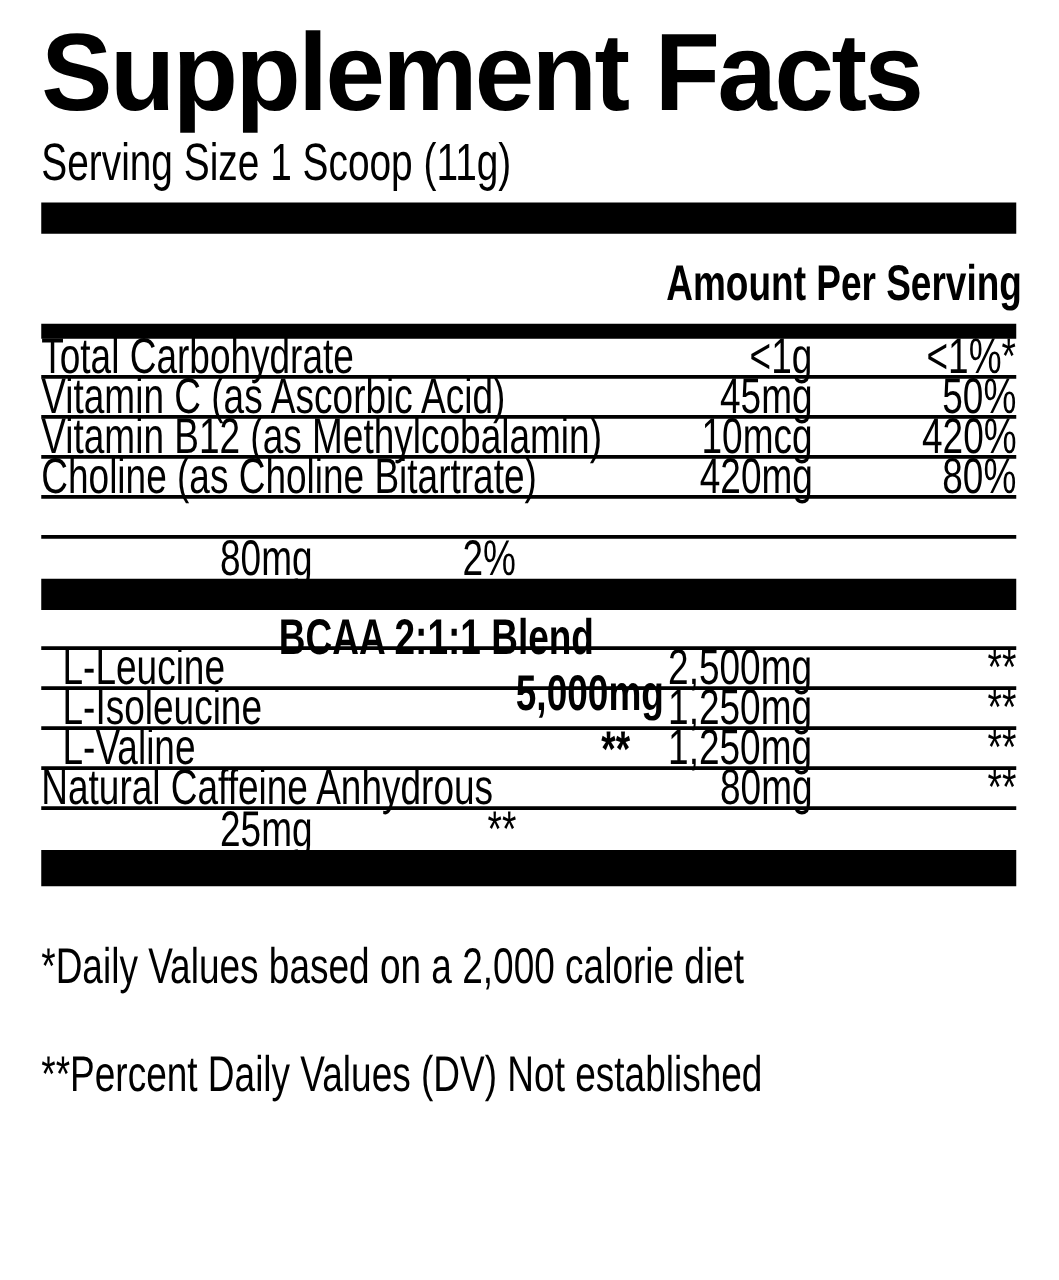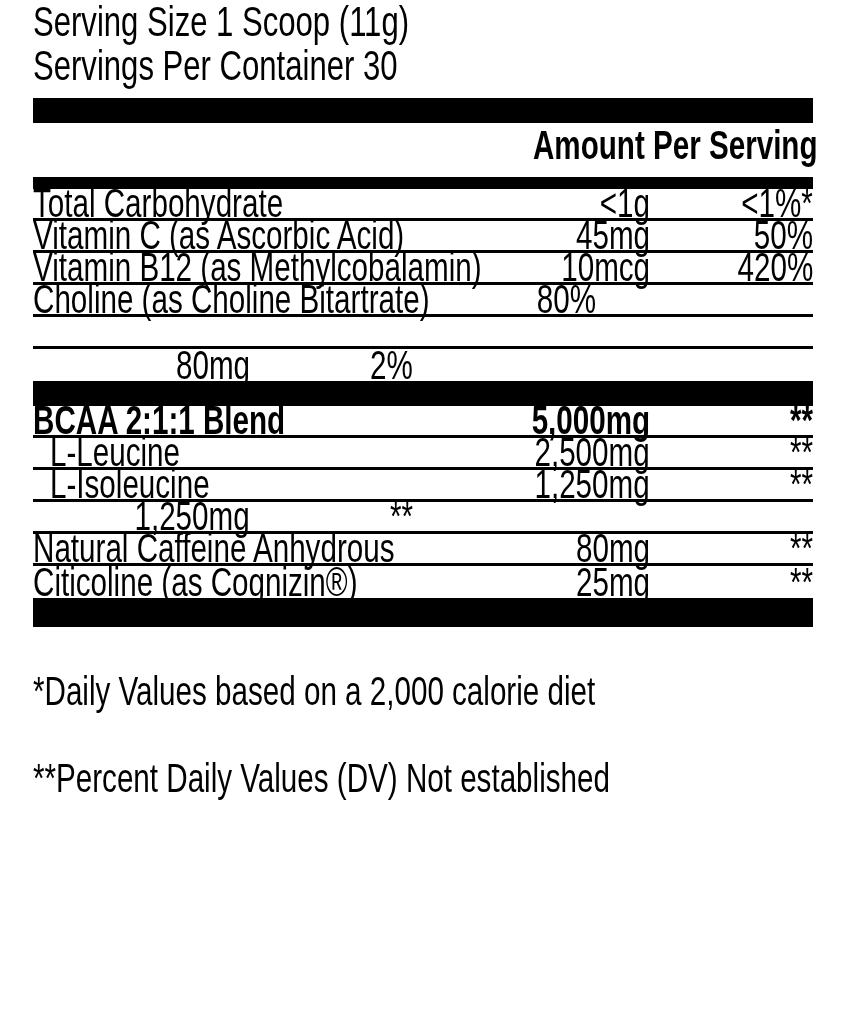--- a/index.html
+++ b/index.html
@@ -42,57 +42,57 @@
   }
 
   .bar { background: #000000; }
   .bar-thick { height: 25px; margin-top: 10px; }
   .bar-med   { height: 12px; }
   .bar-sect  { height: 25px; }
   .bar-end   { height: 29px; }
 
   .header-row {
     display: flex;
-    height: 54px;
+    height: 72px;
     align-items: flex-end;
     box-sizing: border-box;
     padding-bottom: 9px;
     font-size: 40px;
     font-weight: bold;
   }
 
   .c-label  { width: 400px; box-sizing: border-box; overflow: visible; white-space: nowrap; }
   .c-amount { width: 217px; text-align: right; white-space: nowrap; }
   .c-dv     { width: 163px; text-align: right; white-space: nowrap; }
 
   .row {
     display: flex;
     height: 32px;
     align-items: center;
     font-size: 40px;
     box-sizing: border-box;
   }
   .rows-group .row:not(:last-child) { border-bottom: 3px solid #000000; }
-  .row.bold { font-weight: bold; }
+  .row.bold { font-weight: bold; flex-direction: column; }
   .row .c-label.indent { padding-left: 17px; text-decoration: underline; }
 
   .footnotes { margin-top: 13px; font-size: 40px; line-height: 46px; }
   .footnote-line { white-space: nowrap; margin-top: 41px; }
 </style>
 </head>
 <body>
 
 <div class="panel">
 
+  <div class="title">
+    <span class="tscale">Supplement Facts</span>
+  </div>
 
   <div class="serving-line">
     <span class="cond">Serving Size 1 Scoop (11g)</span>
-  </div>
-  <div class="serving-line">
-    <span class="cond">Servings Per Container 30</span>
   </div>
 
   <div class="bar bar-thick"></div>
 
   <div class="header-row">
     <div class="c-label"></div>
     <div class="c-amount">
       <span class="cond cond-r">Amount Per Serving</span>
     </div>
   </div>
@@ -110,20 +110,21 @@
         <div class="c-amount"><span class="cond cond-r">45mg</span></div>
         <div class="c-dv"><span class="cond cond-r">50%</span></div>
       </div>
       <div class="row">
         <div class="c-label"><span class="cond">Vitamin B12 (as Methylcobalamin)</span></div>
         <div class="c-amount"><span class="cond cond-r">10mcg</span></div>
         <div class="c-dv"><span class="cond cond-r">420%</span></div>
       </div>
       <div class="row">
         <div class="c-label"><span class="cond">Choline (as Choline Bitartrate)</span></div>
+        <div class="c-amount"><span class="cond cond-r">420mg</span></div>
         <div class="c-dv"><span class="cond cond-r">80%</span></div>
       </div>
       <div class="row">
       </div>
       <div class="row">
         <div class="c-amount"><span class="cond cond-r">80mg</span></div>
         <div class="c-dv"><span class="cond cond-r">2%</span></div>
       </div>
     </div>
 
@@ -139,30 +140,30 @@
         <div class="c-label indent"><span class="cond">L-Leucine</span></div>
         <div class="c-amount"><span class="cond cond-r">2,500mg</span></div>
         <div class="c-dv"><span class="cond cond-r">**</span></div>
       </div>
       <div class="row">
         <div class="c-label indent"><span class="cond">L-Isoleucine</span></div>
         <div class="c-amount"><span class="cond cond-r">1,250mg</span></div>
         <div class="c-dv"><span class="cond cond-r">**</span></div>
       </div>
       <div class="row">
+        <div class="c-label indent"><span class="cond">L-Valine</span></div>
         <div class="c-amount"><span class="cond cond-r">1,250mg</span></div>
         <div class="c-dv"><span class="cond cond-r">**</span></div>
       </div>
       <div class="row">
         <div class="c-label"><span class="cond">Natural Caffeine Anhydrous</span></div>
         <div class="c-amount"><span class="cond cond-r">80mg</span></div>
         <div class="c-dv"><span class="cond cond-r">**</span></div>
       </div>
       <div class="row">
-        <div class="c-label"><span class="cond">Citicoline (as Cognizin®)</span></div>
         <div class="c-amount"><span class="cond cond-r">25mg</span></div>
         <div class="c-dv"><span class="cond cond-r">**</span></div>
       </div>
     </div>
 
   <div class="bar bar-end"></div>
 
   <div class="footnotes">
     <div class="footnote-line">
       <span class="cond">*Daily Values based on a 2,000 calorie diet</span>

